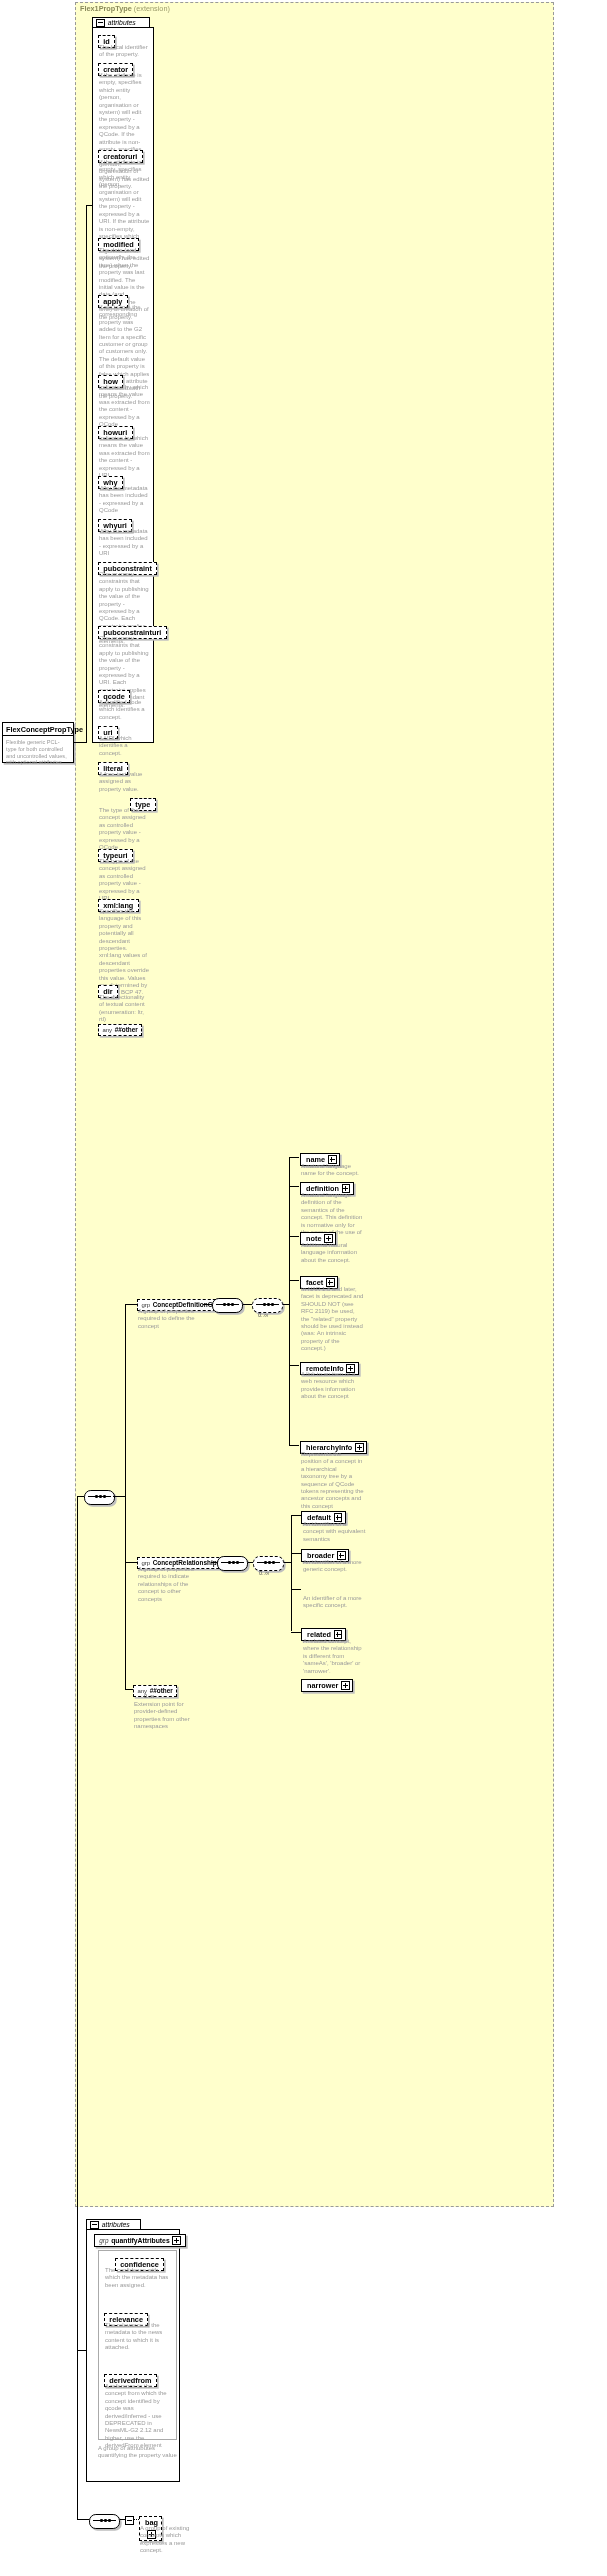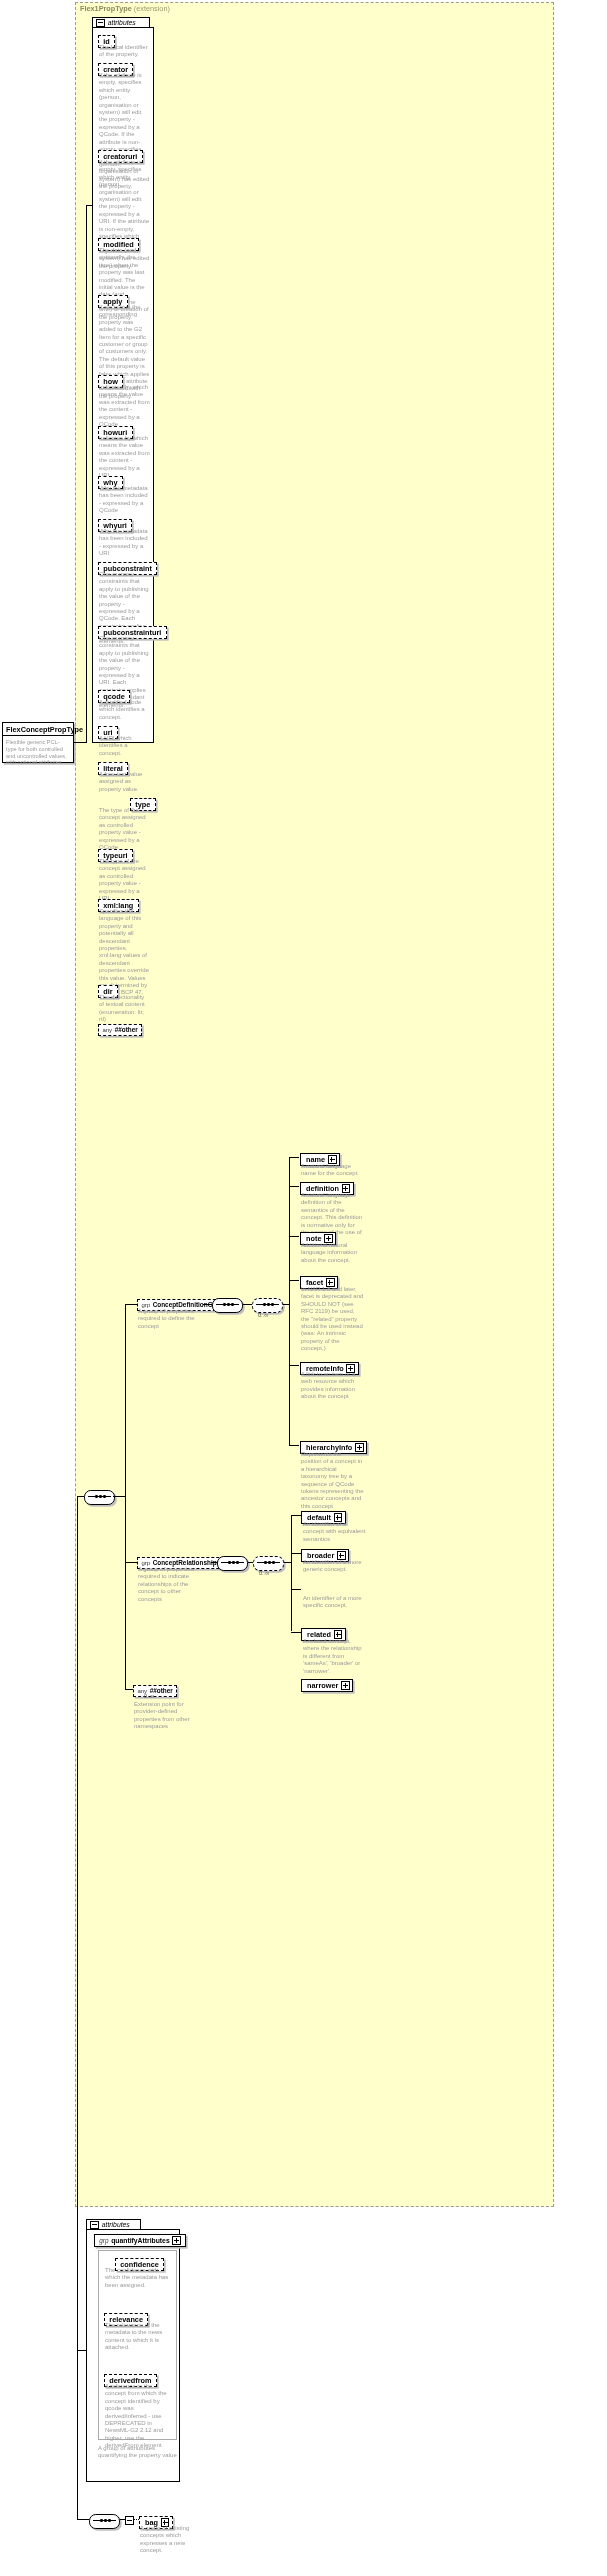--- a/index.html
+++ b/index.html
@@ -398,21 +398,21 @@
   <div class="seq" style="left:89px;top:2514px;">
     <i></i>
       <i></i>
       <i></i>
   </div>
   <div class="ln h" style="left:120px;top:2519px;width:5.1px;"></div>
   <span class="expander" style="position:absolute;left:125px;top:2516px;"></span>
   <div class="ln dot-h" style="left:134px;top:2519px;width:5.1px;"></div>
 
   <div class="elem" style="left:139px;top:2513px;">
-    <span class="chip" style="border-style:dashed;">
+    <span class="chip" style="border-style:dashed;flex-direction:column;">
       <span>bag</span>
       <span class="expander plus"></span>
     </span>
   </div>
   <div class="desc" style="left:140px;top:2525px;width:63px;">A group of existing concepts which expresses a new concept.</div>
 
 </div>
 
 
 </body></html>

